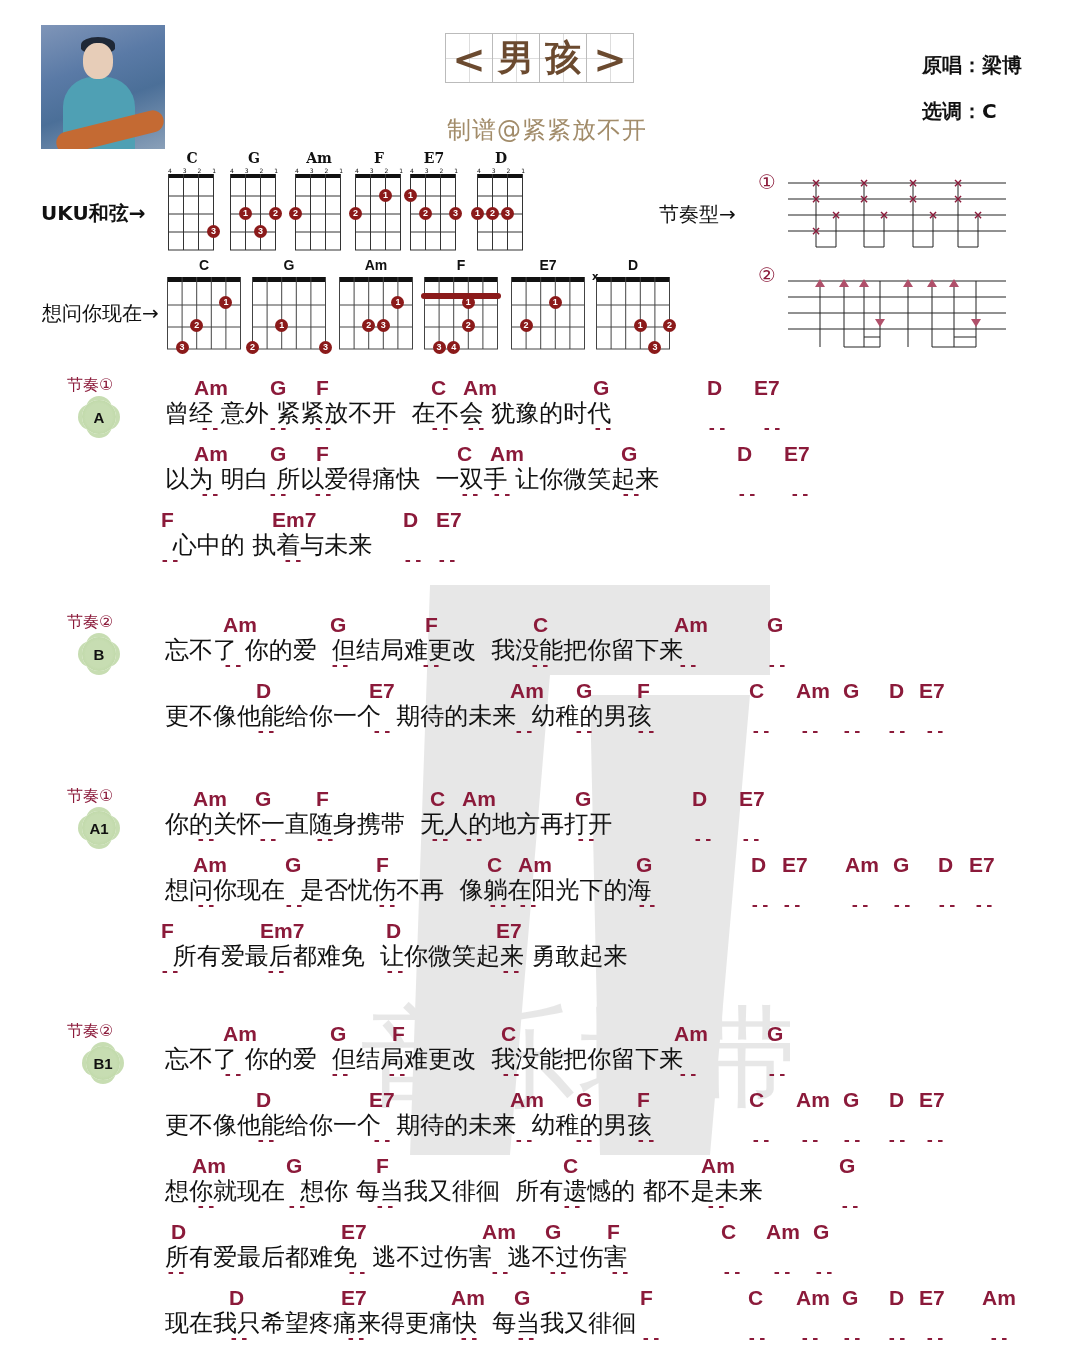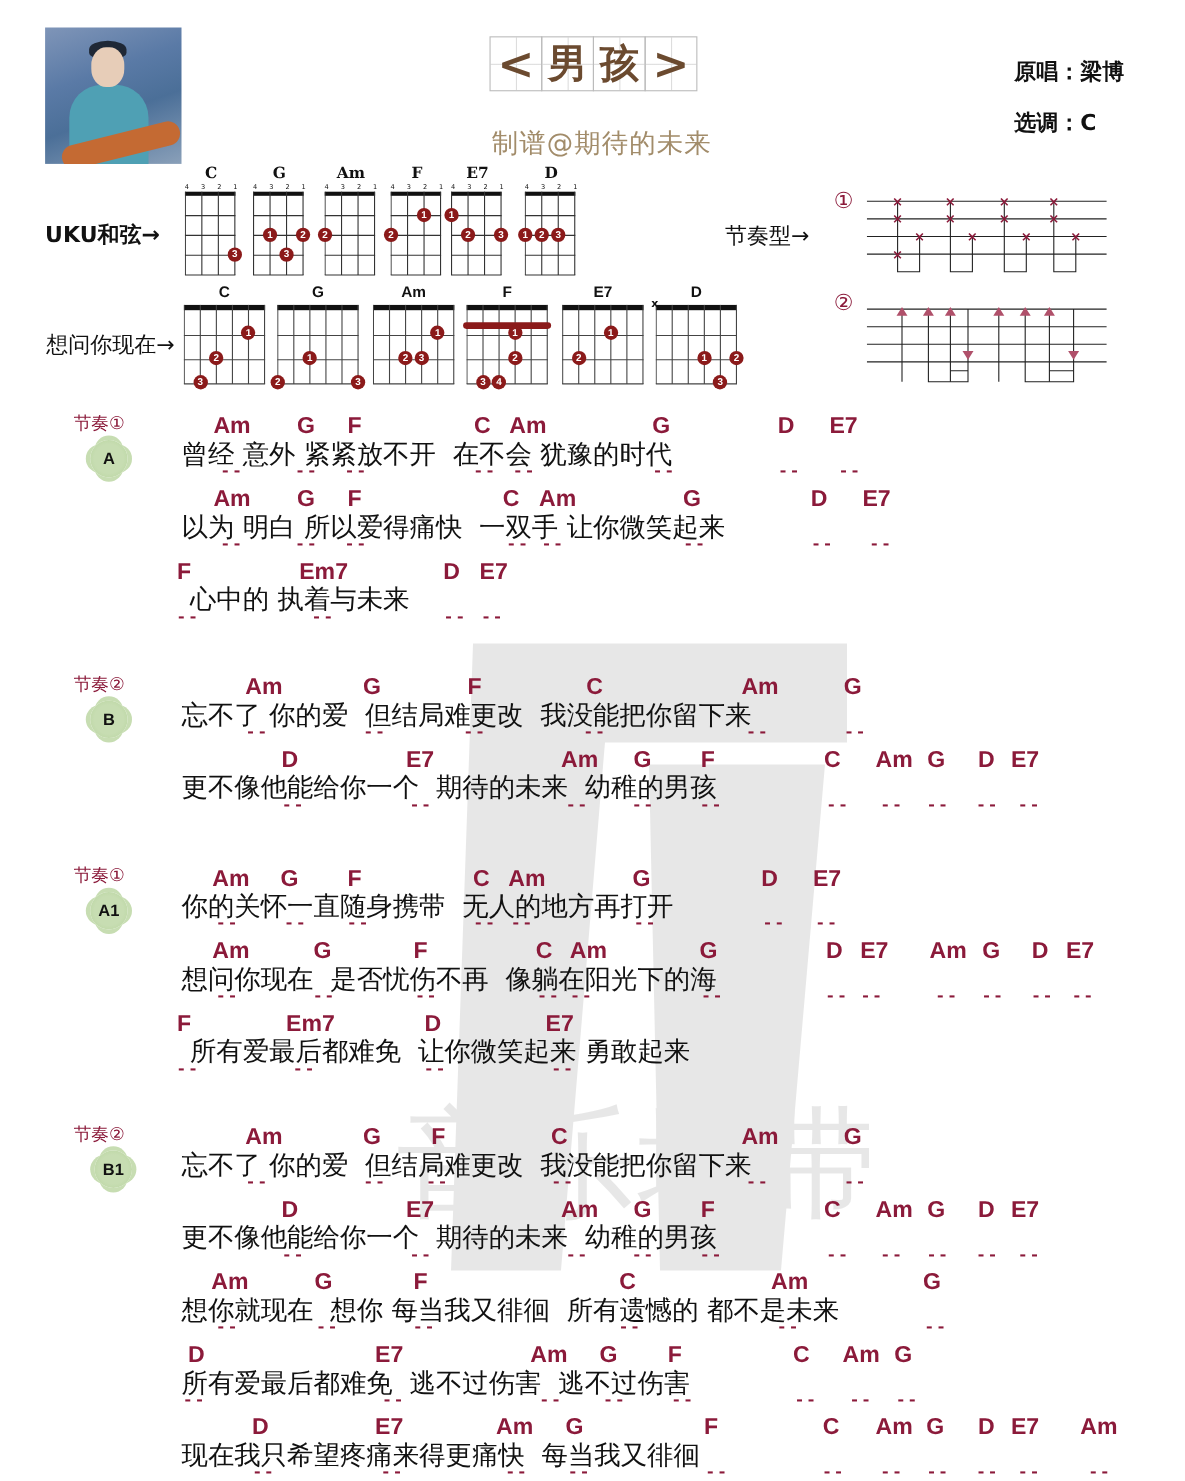--- a/index.html
+++ b/index.html
@@ -43,21 +43,21 @@
     <div class="head"></div>
     <div class="guitar"></div>
 </div>
 
 <div class="abs title-box" id="title-box">
     <div class="title-cell" style="font-size: 40px;">&lt;</div>
     <div class="title-cell">男</div>
     <div class="title-cell">孩</div>
     <div class="title-cell" style="font-size: 40px;">&gt;</div>
   </div>
-<div class="abs subtitle">制谱@期待的未来</div>
+<div class="abs subtitle">制谱@紧紧放不开</div>
 <div class="abs meta" style="top:52px;font-family:Liberation Mono, monospace;">原唱：梁博</div>
 <div class="abs meta" style="top:98px;">选调：C</div>
 
 <div class="abs label-big" style="left:41px;top:200px;font-weight:bold;">UKU和弦→</div>
 <div class="abs label-big" style="left:42px;top:300px;">想问你现在→</div>
 <div class="abs label-big" style="left:659px;top:201px;">节奏型→</div>
 
 <div id="uku-area">
     <div class="uku-chord" style="left: 168px; top: 150px; position: absolute;">
       <div class="chord-name" style="width:48px;height:16px;">C</div>

